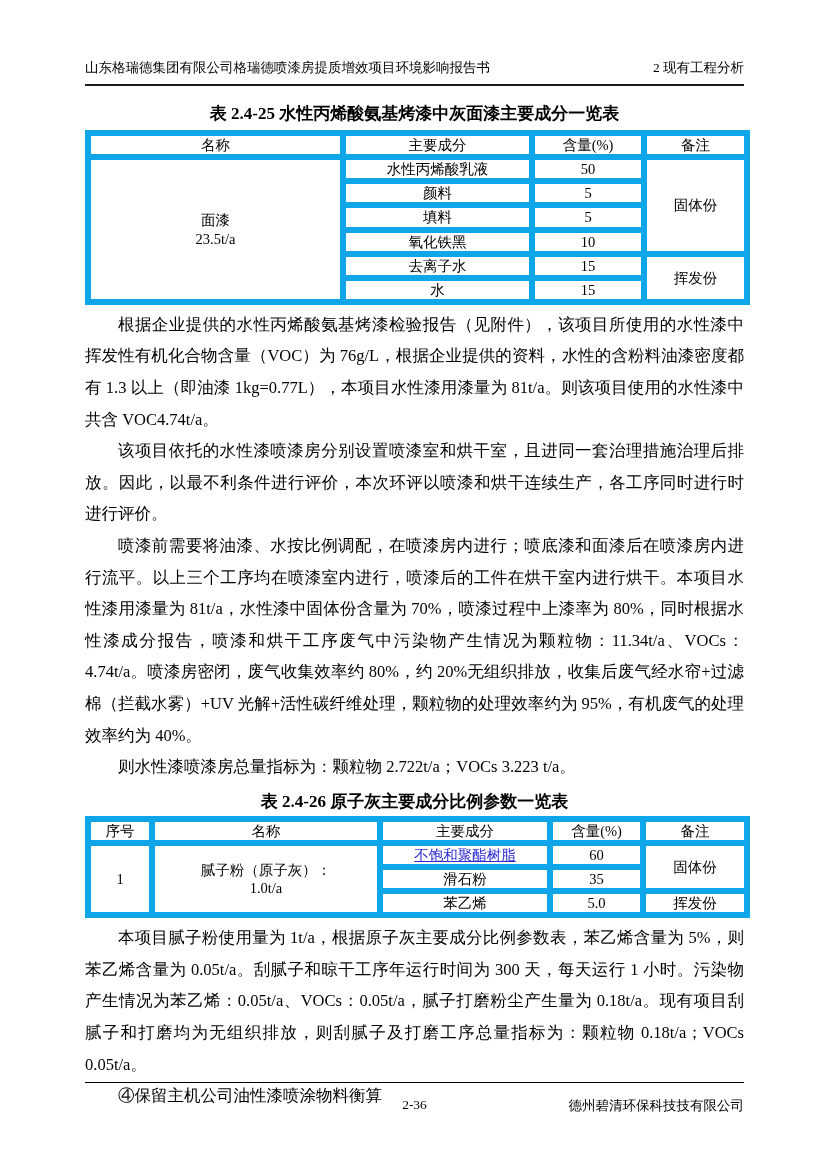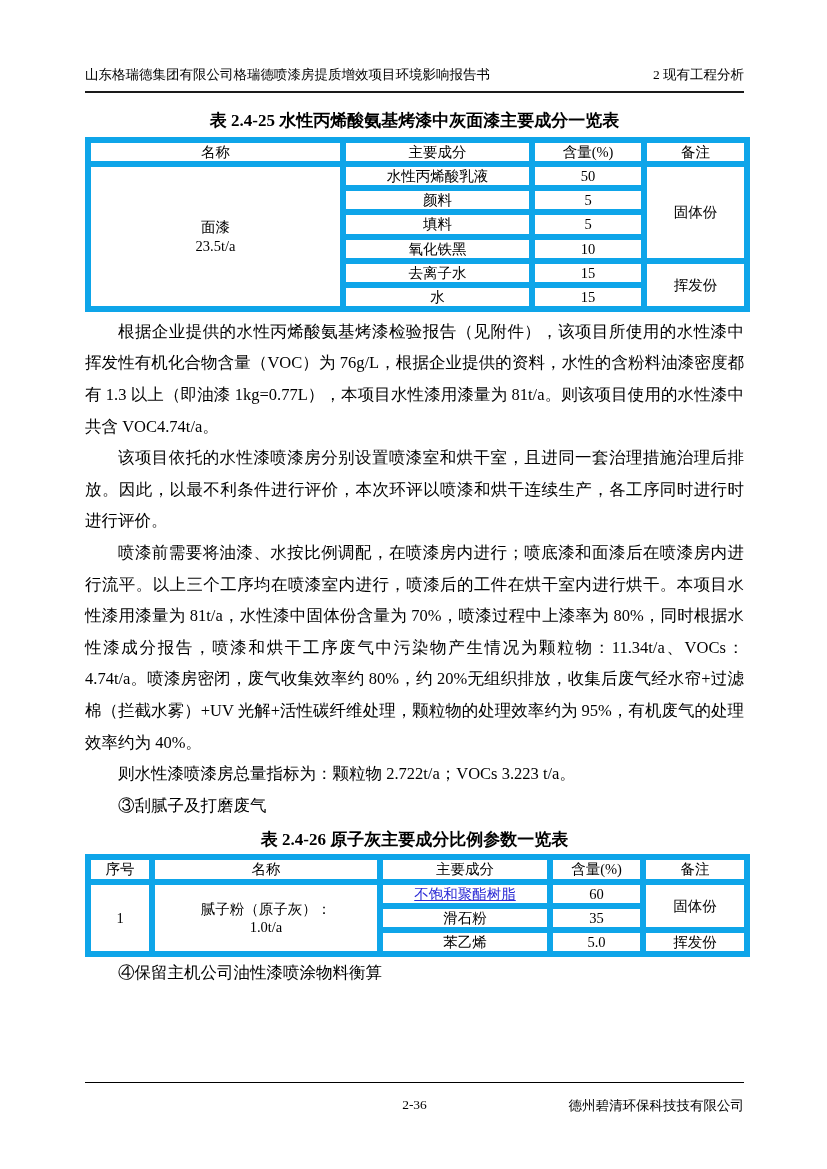--- a/index.html
+++ b/index.html
@@ -8,21 +8,21 @@
     width: 827px; height: 1169px;
     position: relative;
     overflow: hidden;
     color: #000;
     font-family: "Liberation Serif", "DejaVu Serif", serif;
   }
   .content {
     position: absolute;
     left: 85px;
     width: 659px;
-    top: 14px;
+    top: 7px;
   }
   
   .page-header {
     margin-top: 52px;
     display: flex;
     justify-content: space-between;
     align-items: flex-end;
     font-size: 13.5px;
     padding-bottom: 7px;
     border-bottom: 2px solid #1a1a1a;
@@ -136,21 +136,20 @@
       <td>水</td>
       <td>15</td>
     </tr>
   </tbody>
     </table>
 
   <p class="para para-first">根据企业提供的水性丙烯酸氨基烤漆检验报告（见附件），该项目所使用的水性漆中挥发性有机化合物含量（VOC）为 76g/L，根据企业提供的资料，水性的含粉料油漆密度都有 1.3 以上（即油漆 1kg=0.77L），本项目水性漆用漆量为 81t/a。则该项目使用的水性漆中共含 VOC4.74t/a。</p>
   <p class="para">该项目依托的水性漆喷漆房分别设置喷漆室和烘干室，且进同一套治理措施治理后排放。因此，以最不利条件进行评价，本次环评以喷漆和烘干连续生产，各工序同时进行时进行评价。</p>
   <p class="para">喷漆前需要将油漆、水按比例调配，在喷漆房内进行；喷底漆和面漆后在喷漆房内进行流平。以上三个工序均在喷漆室内进行，喷漆后的工件在烘干室内进行烘干。本项目水性漆用漆量为 81t/a，水性漆中固体份含量为 70%，喷漆过程中上漆率为 80%，同时根据水性漆成分报告，喷漆和烘干工序废气中污染物产生情况为颗粒物：11.34t/a、VOCs：4.74t/a。喷漆房密闭，废气收集效率约 80%，约 20%无组织排放，收集后废气经水帘+过滤棉（拦截水雾）+UV 光解+活性碳纤维处理，颗粒物的处理效率约为 95%，有机废气的处理效率约为 40%。</p>
   <p class="para para-single">则水性漆喷漆房总量指标为：颗粒物 2.722t/a；VOCs 3.223 t/a。</p>
-  <p class="para para-single">③刮腻子及打磨废气</p>
 
   <div class="tbl-title tbl-title-2">表 2.4-26  原子灰主要成分比例参数一览表</div>
 
   <table class="tbl-2">
     <colgroup>
       <col style="width:64px">
         <col style="width:228px">
         <col style="width:170px">
         <col style="width:93px">
         <col style="width:104px">
@@ -180,20 +179,21 @@
       <td>35</td>
     </tr>
     <tr>
       <td>苯乙烯</td>
       <td>5.0</td>
       <td>挥发份</td>
     </tr>
   </tbody>
     </table>
 
+  <p class="para para-first">本项目腻子粉使用量为 1t/a，根据原子灰主要成分比例参数表，苯乙烯含量为 5%，则苯乙烯含量为 0.05t/a。刮腻子和晾干工序年运行时间为 300 天，每天运行 1 小时。污染物产生情况为苯乙烯：0.05t/a、VOCs：0.05t/a，腻子打磨粉尘产生量为 0.18t/a。现有项目刮腻子和打磨均为无组织排放，则刮腻子及打磨工序总量指标为：颗粒物 0.18t/a；VOCs 0.05t/a。</p>
   <p class="para para-single">④保留主机公司油性漆喷涂物料衡算</p>
 
 </div>
 
 <div class="page-footer">
   <div class="footer-inner">
     <span>2-36</span>
     <span class="footer-company">德州碧清环保科技技有限公司</span>
   </div>
 </div>

